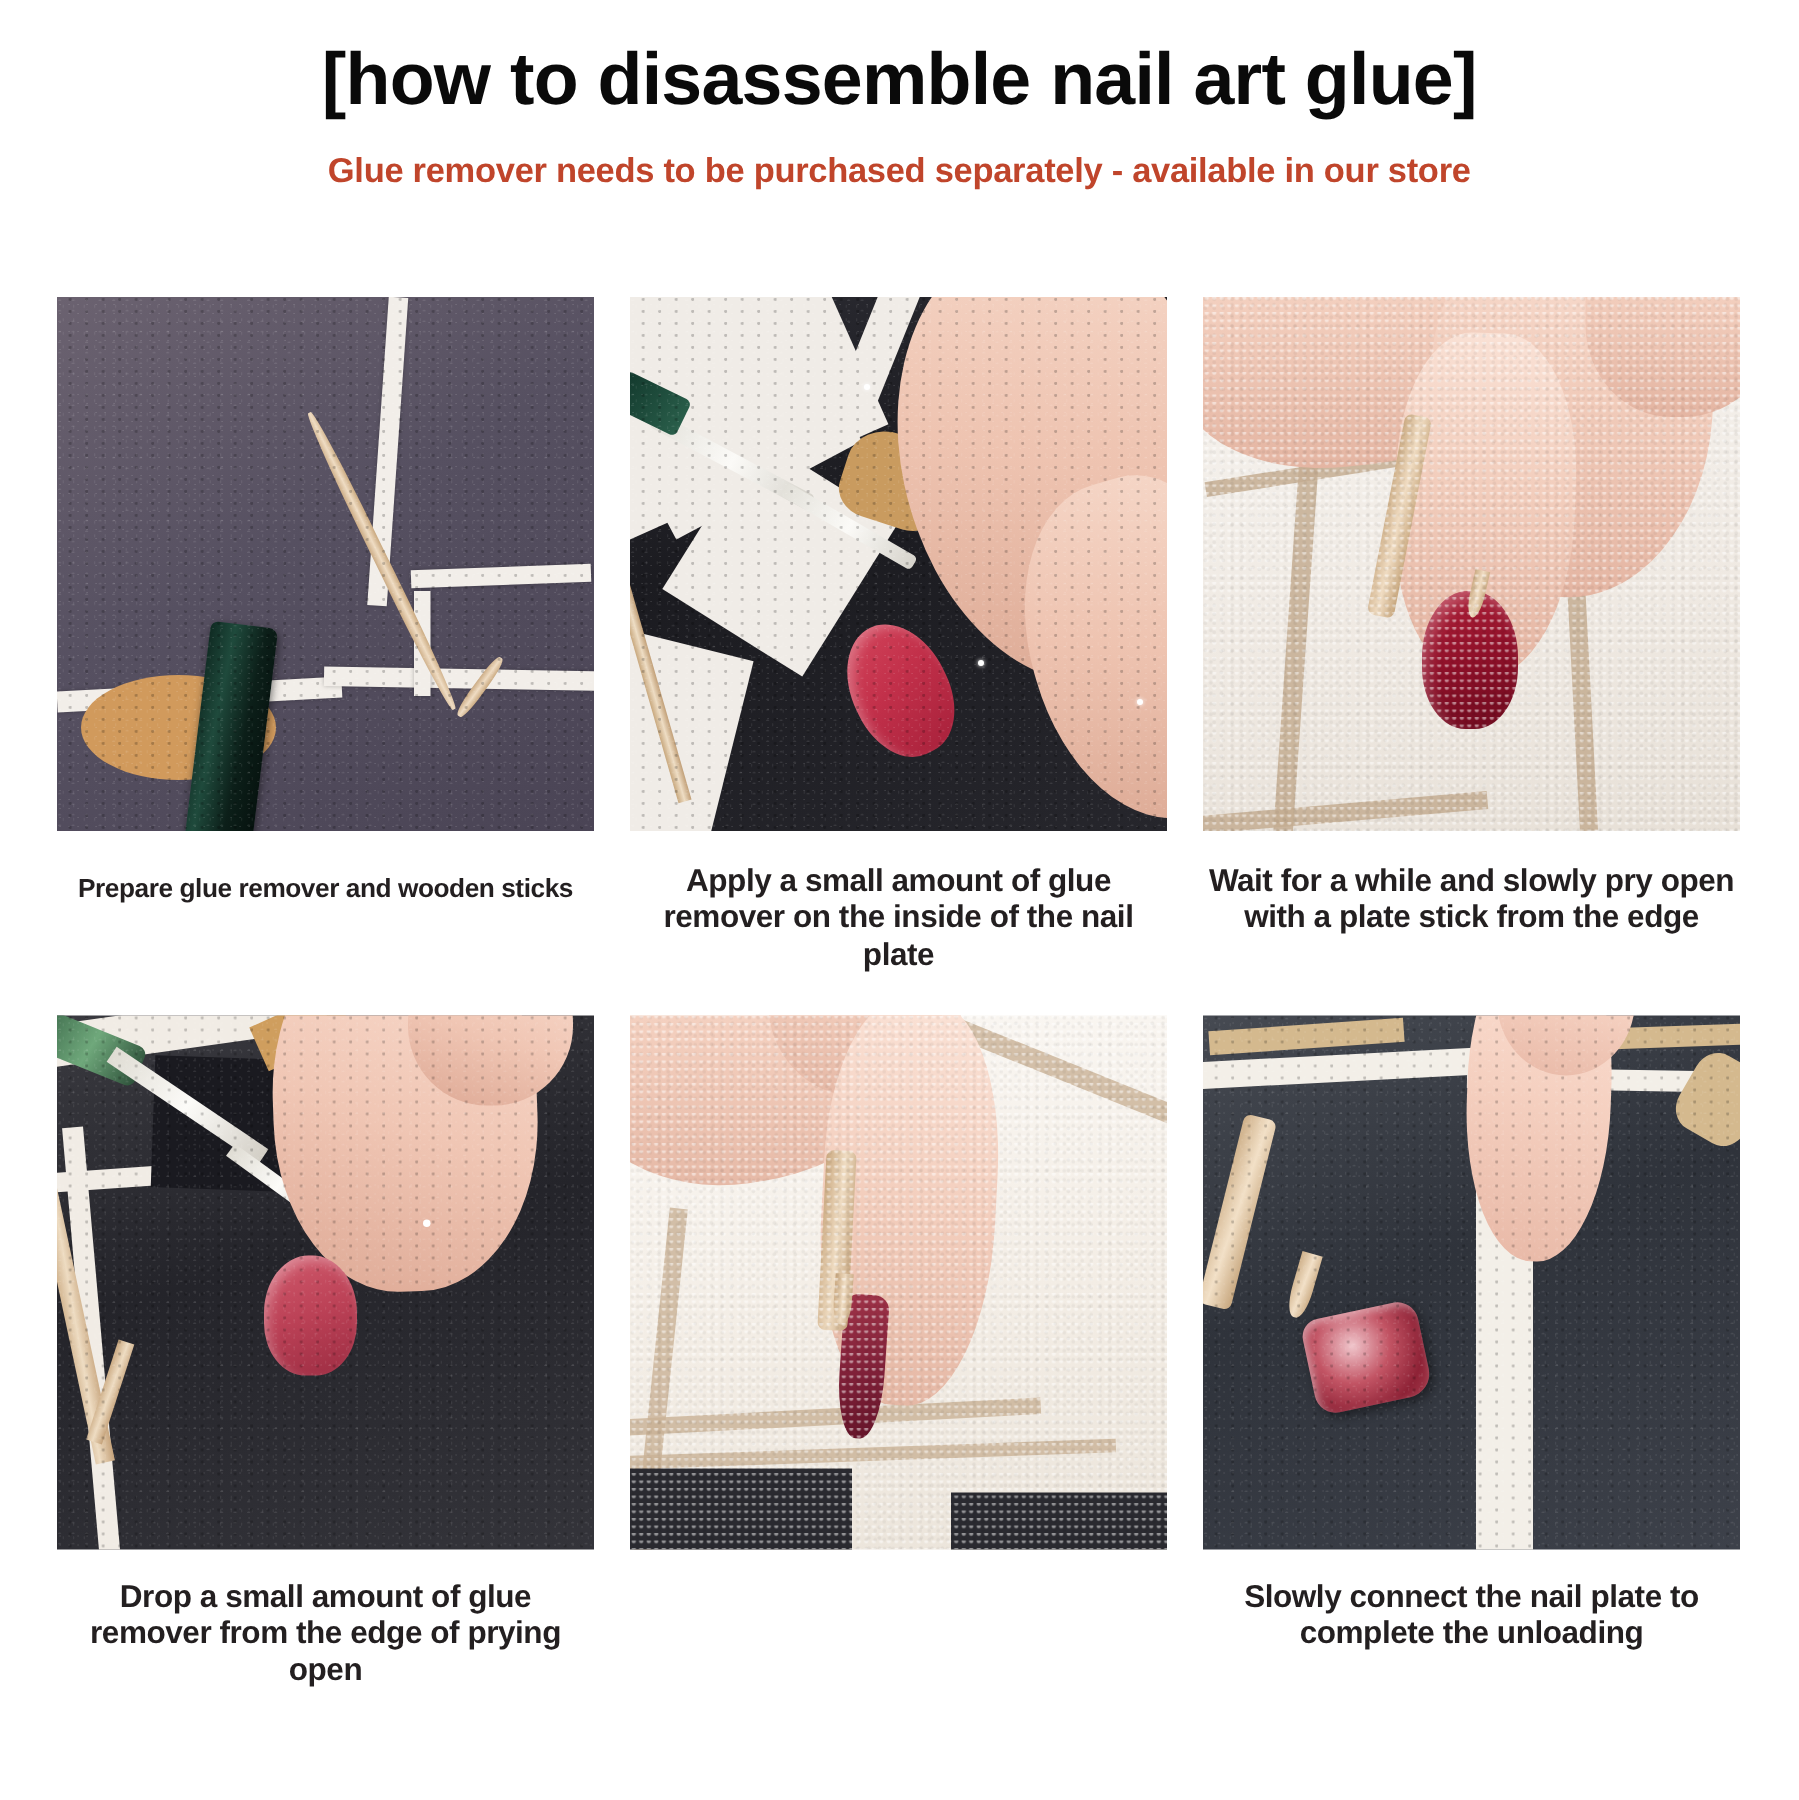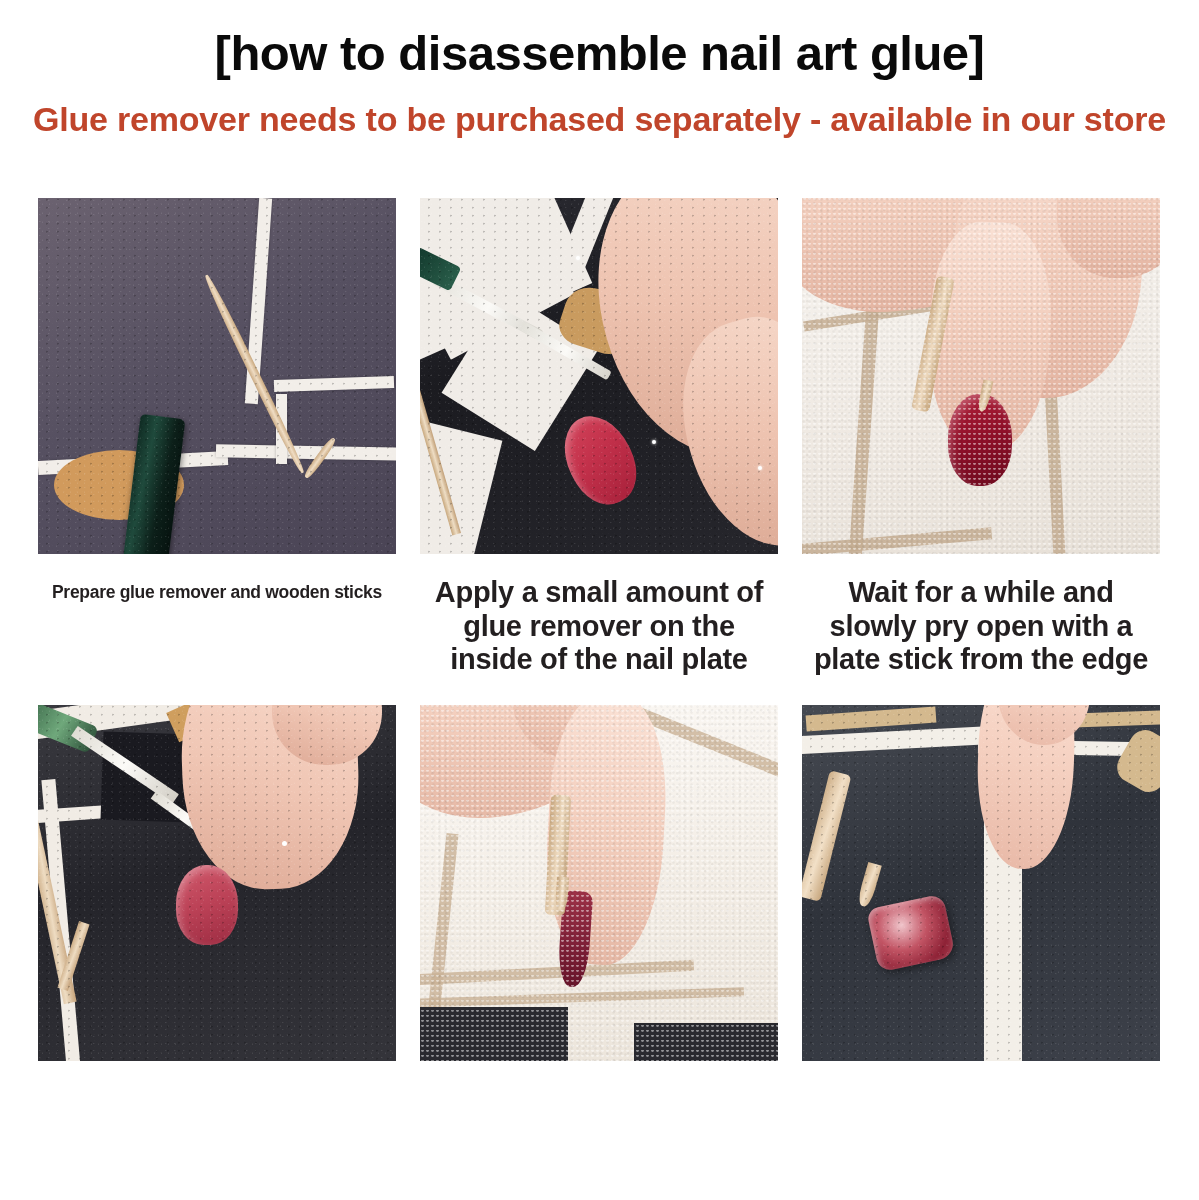--- a/index.html
+++ b/index.html
@@ -30,21 +30,21 @@
   .main-title {
     font-size: 49px;
     font-weight: 700;
     color: #0a0a0a;
     letter-spacing: -0.5px;
     line-height: 1.05;
     margin: 0;
     font-family: "Liberation Sans", sans-serif;
   }
   .sub-title {
-    font-size: 34px;
+    font-size: 23px;
     font-weight: 700;
     color: #c0452b;
     margin: 0;
     padding-top: 22px;
     letter-spacing: -0.2px;
     line-height: 1.1;
   }
 
   
   .grid {
@@ -68,21 +68,21 @@
     height: 356px;
     position: relative;
     overflow: hidden;
     background: #cfcfd4;
   }
   .photo-inner {
     position: absolute;
     inset: 0;
   }
   .caption {
-    font-size: 29px;
+    font-size: 21px;
     font-weight: 700;
     color: #231f20;
     text-align: center;
     line-height: 1.16;
     letter-spacing: -0.3px;
     width: 352px;
     padding-top: 22px;
   }
   .caption.small {
     font-size: 17.5px;
@@ -329,20 +329,21 @@
 
           <div class="stick" style="left:6px;top:110px;width:13px;height:190px;transform:rotate(-12deg);"></div>
           <div class="stick" style="left:30px;top:216px;width:11px;height:70px;transform:rotate(18deg);"></div>
 
           <div class="finger" style="left:144px;top:-66px;width:176px;height:250px;border-radius:48% 48% 46% 46%;transform:rotate(-2deg);"></div>
           <div class="finger" style="left:234px;top:-50px;width:110px;height:110px;border-radius:50% 50% 48% 48%;"></div>
           <div class="nail"></div>
           <div class="dot" style="left:244px;top:136px;"></div>
         </div>
       </div>
+      <div class="caption">Drop a small amount of glue remover from the edge of prying open</div>
     </div>
 
     <div class="cell row2">
       <div class="photo p5 towel">
         <div class="photo-inner">
           <div class="tstripe" style="left:14px;top:128px;width:12px;height:240px;transform:rotate(6deg);"></div>
           <div class="tstripe" style="left:-6px;top:262px;width:280px;height:11px;transform:rotate(-3deg);"></div>
           <div class="tstripe" style="left:-6px;top:288px;width:330px;height:9px;transform:rotate(-2deg);"></div>
           <div class="tstripe" style="left:208px;top:34px;width:180px;height:13px;transform:rotate(22deg);"></div>
           <div class="darkblock" style="left:0px;top:302px;width:148px;height:60px;"></div>
@@ -370,16 +371,17 @@
           <div class="tanstrip" style="left:320px;top:28px;width:50px;height:56px;border-radius:30%;transform:rotate(30deg);"></div>
 
           <div class="stick" style="left:12px;top:66px;width:22px;height:130px;border-radius:5px;transform:rotate(14deg);"></div>
           <div class="stick" style="left:60px;top:158px;width:14px;height:44px;border-radius:0 0 45% 45%;transform:rotate(16deg);"></div>
 
           <div class="finger" style="left:176px;top:-56px;width:96px;height:220px;border-radius:46% 46% 48% 48%;transform:rotate(2deg);"></div>
           <div class="finger" style="left:196px;top:-60px;width:92px;height:100px;border-radius:50%;"></div>
           <div class="fakenail"></div>
         </div>
       </div>
+      <div class="caption">Slowly connect the nail plate to complete the unloading</div>
     </div>
 
   </div>
 </div>
 
 </body></html>

